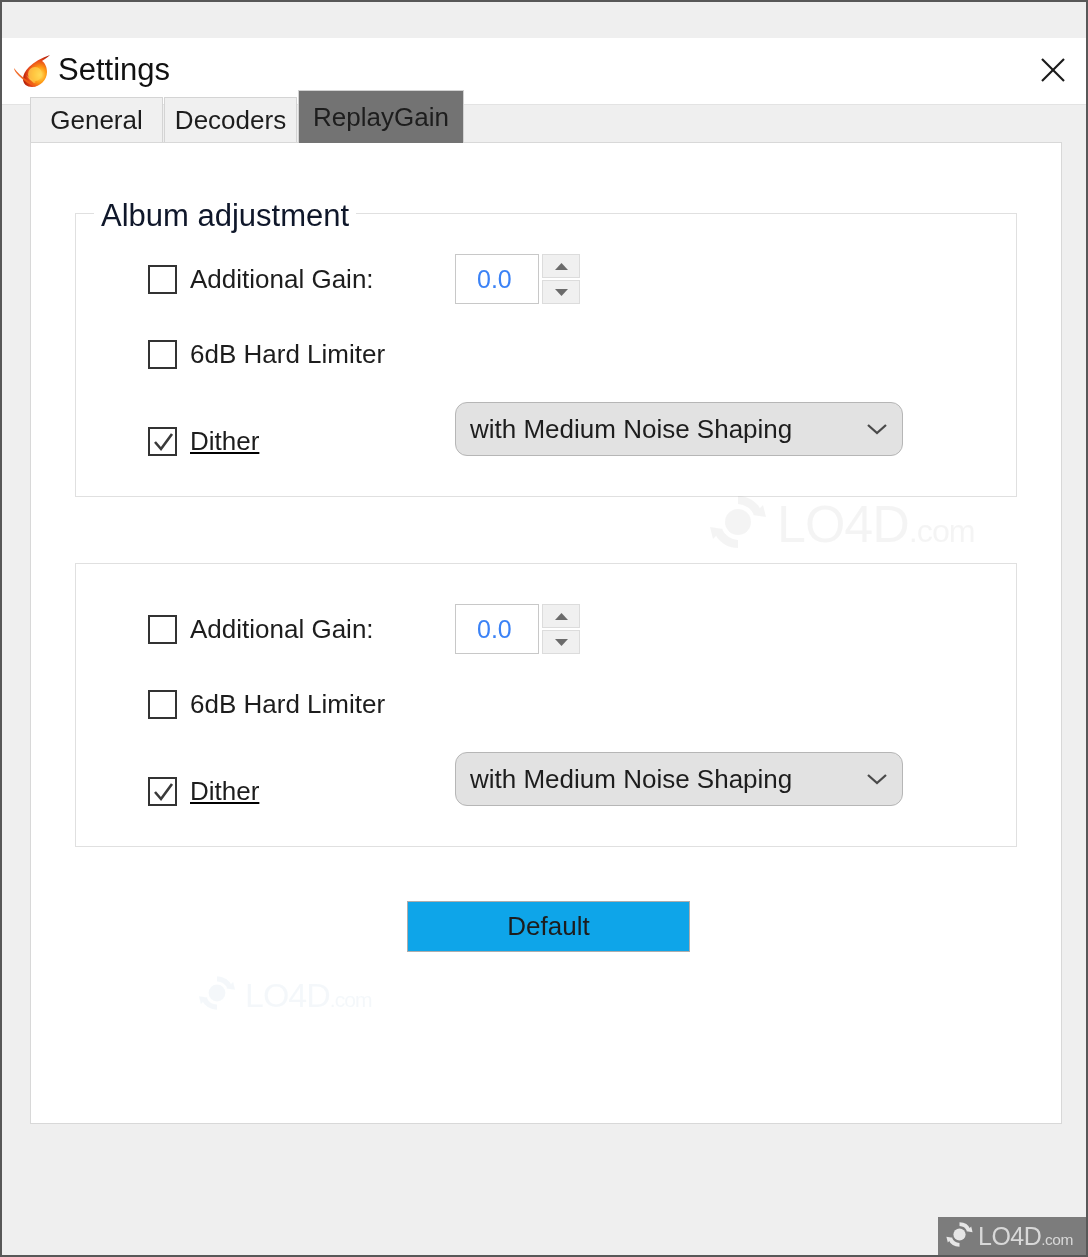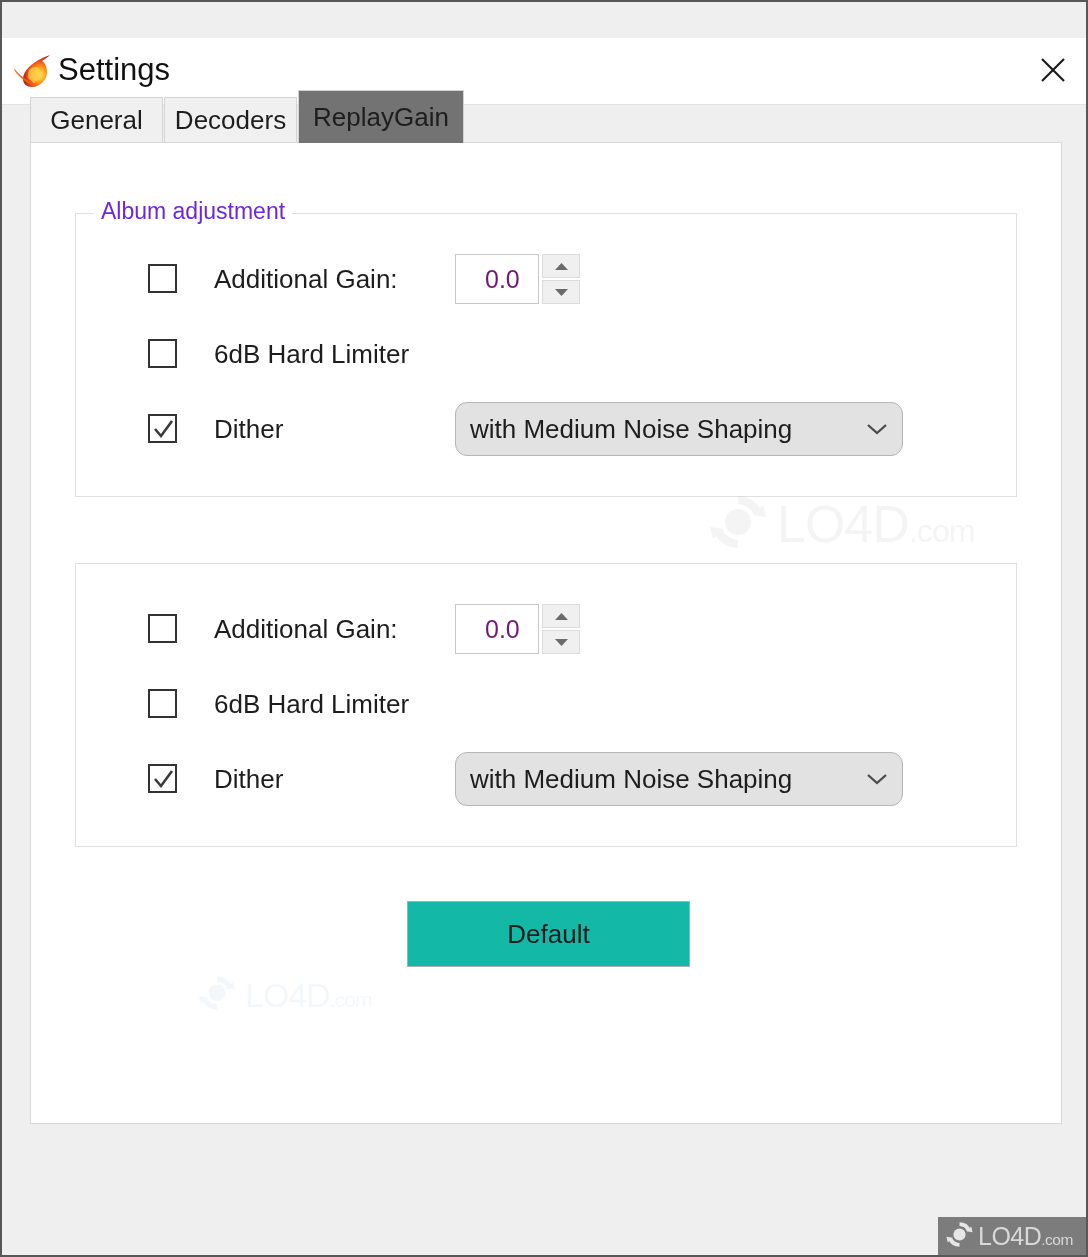--- a/index.html
+++ b/index.html
@@ -116,36 +116,36 @@
   }
   #group-album { left: 44px; top: 70px;  width: 942px; height: 284px; }
   #group-track { left: 44px; top: 420px; width: 942px; height: 284px; }
 
   .group-legend {
     position: absolute;
     left: 18px;
     top: -16px;
     background: #ffffff;
     padding: 0 7px;
-    font-size: 23px;
-    color: #6d28d9;
+    font-size: 31px;
+    color: #0f172a;
     white-space: nowrap;
   }
 
   
   .check-row {
     position: absolute;
     display: flex;
+    align-items: center;
     left: 72px;
     cursor: default;
-    gap: 24px;
   }
   .row-gain    { top: 50px; }
   .row-limiter { top: 125px; }
-  .row-dither  { top: 200px; }
+  .row-dither  { top: 212px; text-decoration: underline; }
 
   .checkbox {
     width: 29px; height: 29px;
     box-sizing: border-box;
     border: 2px solid #333333;
     background: #ffffff;
     flex: 0 0 auto;
     position: relative;
   }
   .checkbox svg {
@@ -168,23 +168,23 @@
     height: 50px;
   }
   .spin-gain { top: 40px; }
   .spin-field {
     width: 84px;
     box-sizing: border-box;
     border: 1px solid #c8c8c8;
     background: #ffffff;
     display: flex;
     align-items: center;
-    padding-left: 29px;
+    padding-left: 21px;
     font-size: 25px;
-    color: #701a75;
+    color: #3b82f6;
   }
   .spin-arrows {
     width: 38px;
     margin-left: 3px;
     display: flex;
     flex-direction: column;
   }
   .spin-btn {
     flex: 1 1 50%;
     background: #f0f0f0;
@@ -224,23 +224,23 @@
     align-items: center;
     justify-content: center;
   }
 
   
   .default-btn {
     position: absolute;
     left: 376px;
     top: 758px;
     width: 283px;
-    height: 66px;
-    box-sizing: border-box;
-    background: #14b8a6;
+    height: 51px;
+    box-sizing: border-box;
+    background: #0ea5e9;
     border: 1px solid #adadad;
     display: flex;
     align-items: center;
     justify-content: center;
     font-size: 26px;
     color: #1d1d1d;
     cursor: default;
   }
 
   

